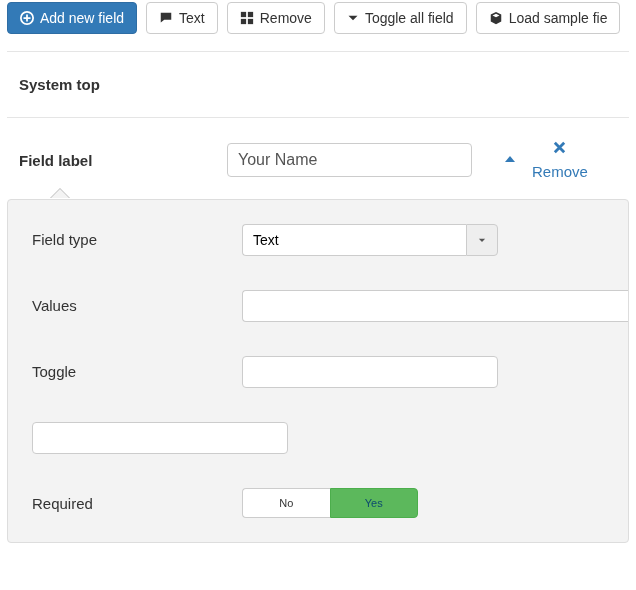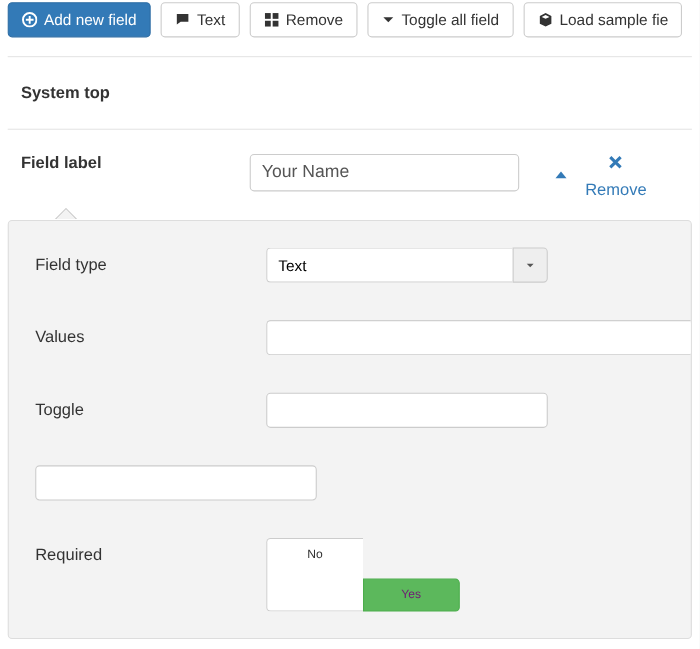--- a/index.html
+++ b/index.html
@@ -53,21 +53,21 @@
       font-size: 15px;
       padding: 24px 7px 24px 19px;
     }
     hr.divider2 {
       border: none;
       border-top: 1px solid #e5e5e5;
       margin: 0 7px 0 7px;
     }
     .field-label-row {
       display: flex;
-      align-items: flex-start;
+      align-items: center;
       padding: 22px 7px 0 19px;
       gap: 12px;
     }
     .field-label-text {
       font-weight: bold;
       font-size: 15px;
       width: 196px;
     }
     .field-label-input {
       flex: 0 0 245px;
@@ -197,22 +197,21 @@
     .toggle-btn:first-child {
       border-radius: 4px 0 0 4px;
       border-right: none;
     }
     .toggle-btn:last-child {
       border-radius: 0 4px 4px 0;
     }
     .toggle-btn.active {
       background: #5cb85c;
       border-color: #4cae4c;
-      color: #701a75;
-      margin-top: 37px;
+      color: #0c4a6e;
     }
   </style>
 </head>
 <body>
 
 <div class="toolbar">
   <button class="btn btn-primary">
     <span class="icon">
       <svg width="14" height="14" viewBox="0 0 16 16" fill="#fff">
           <circle cx="8" cy="8" r="7" fill="none" stroke="#fff" stroke-width="2"></circle>

